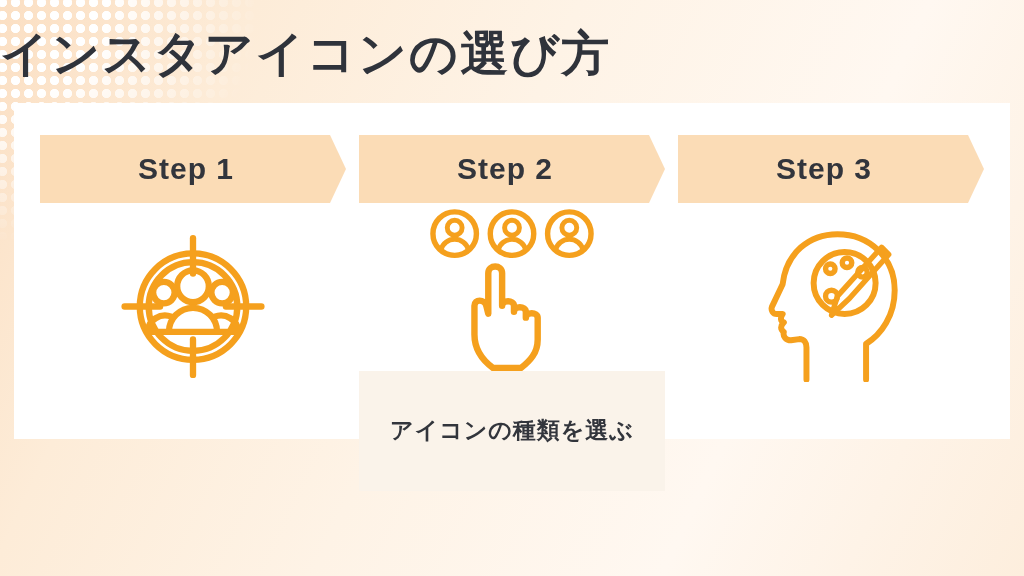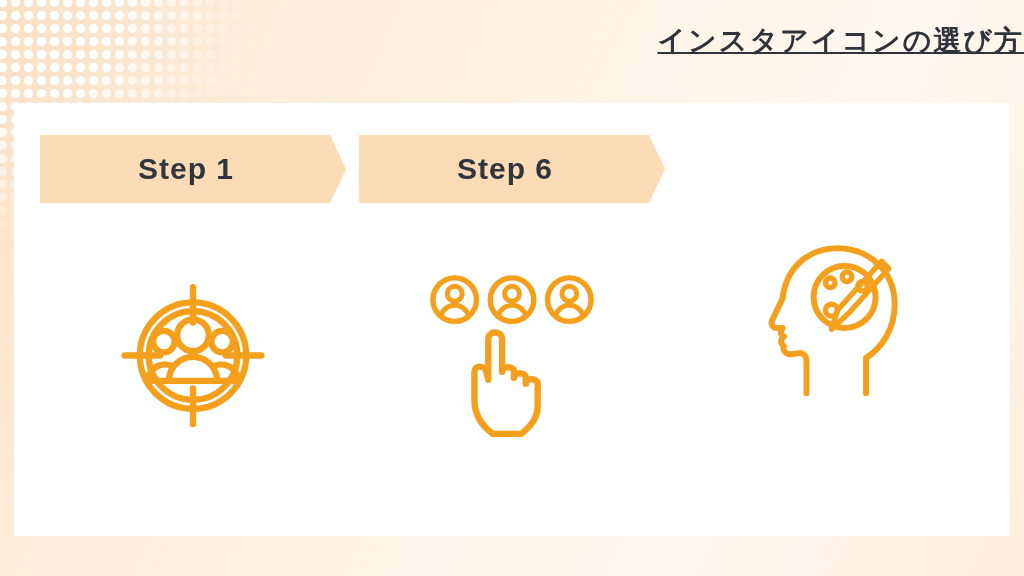--- a/index.html
+++ b/index.html
@@ -16,28 +16,27 @@
   .dots {
     position: absolute; left: -4px; top: -4px;
     width: 262px; height: 244px;
     background-image: radial-gradient(circle, #ffffff 4.3px, rgba(255,255,255,0) 5px);
     background-size: 13px 13px;
     -webkit-mask-image: radial-gradient(ellipse at 0% 0%, #000 30%, rgba(0,0,0,0.55) 50%, transparent 72%);
     mask-image: radial-gradient(ellipse at 0% 0%, #000 30%, rgba(0,0,0,0.55) 50%, transparent 72%);
   }
   .title {
     position: absolute; top: 22px; left: 0; width: 100%;
-    margin: 0; text-align: right;
-    font-size: 28px; font-weight: 700; color: #2f333b;
+    margin: 0; text-align: left;
+    font-size: 48px; font-weight: 700; color: #2f333b;
     letter-spacing: 2px;
-    text-decoration: underline;
   }
   .card {
     position: absolute; left: 14px; top: 103px;
-    width: 996px; height: 433px;
+    width: 996px; height: 336px;
     background: #ffffff;
     box-sizing: border-box;
     padding: 32px 26px 34px 26px;
     display: flex; gap: 13px;
   }
   .col { flex: 1 1 0; display: flex; flex-direction: column; min-width: 0; }
   .banner {
     height: 68px; flex: 0 0 68px;
     background: #fbdcb6;
     clip-path: polygon(0 0, calc(100% - 16px) 0, 100% 50%, calc(100% - 16px) 100%, 0 100%);
@@ -93,43 +92,49 @@
           <path class="stroke" d="M41,82 A19,19 0 0 1 79,82" stroke-width="5"></path>
           <path class="stroke" d="M24,82 A14,14 0 0 1 43,70" stroke-width="5"></path>
           <path class="stroke" d="M77,70 A14,14 0 0 1 96,82" stroke-width="5"></path>
           <line class="stroke" x1="24" y1="82" x2="96" y2="82" stroke-width="5"></line>
         </svg>
       </div>
     </div>
 
     <div class="col">
       <div class="banner">
-        <span>Step 6</span>
+        <span>Step 2</span>
       </div>
       <div class="icon-wrap">
         <svg width="168" height="168" viewBox="0 0 170 170">
 
           <circle class="stroke" cx="27" cy="31" r="22" stroke-width="5.5"></circle>
           <circle class="stroke" cx="27" cy="25" r="7.5" stroke-width="5"></circle>
           <path class="stroke" d="M13,47.5 A14.5,14.5 0 0 1 41,47.5" stroke-width="5"></path>
 
           <circle class="stroke" cx="85" cy="31" r="22" stroke-width="5.5"></circle>
           <circle class="stroke" cx="85" cy="25" r="7.5" stroke-width="5"></circle>
           <path class="stroke" d="M71,47.5 A14.5,14.5 0 0 1 99,47.5" stroke-width="5"></path>
 
           <circle class="stroke" cx="143" cy="31" r="22" stroke-width="5.5"></circle>
           <circle class="stroke" cx="143" cy="25" r="7.5" stroke-width="5"></circle>
           <path class="stroke" d="M129,47.5 A14.5,14.5 0 0 1 157,47.5" stroke-width="5"></path>
 
           <path class="stroke" stroke-width="6.5" d="M66,167 C55,159 47,147 47,133 L47,104 C47,97 57,97 59,104 L61,112 L61,71 C61,62 75,62 75,71 L75,104 C75,98 87,98 87,104 L87,110 C87,104 99,104 99,110 L99,116 C99,110 111,110 111,116 L111,138 C111,152 103,160 94,167 Z"></path>
         </svg>
       </div>
+      <div class="desc">
+        <span>アイコンの種類を選ぶ</span>
+      </div>
     </div>
 
     <div class="col">
+      <div class="banner">
+        <span>Step 3</span>
+      </div>
       <div class="icon-wrap">
         <svg width="155" height="155" viewBox="0 0 130 130">
 
           <path class="stroke" stroke-width="5" d="M44,128 L44,101 C44,97 42,94 38,94 L31,95 C27,95 24,92 25,88 C22,86 22,83 25,80 C22,79 22,76 24,73 L19,73 C16,73 14,70 15,67 L24,48 C27,22 46,6 70,6 C97,6 118,26 118,53 C118,74 107,90 94,98 L94,128"></path>
 
           <circle class="stroke" cx="76" cy="47" r="26" stroke-width="5"></circle>
           <circle class="stroke" cx="64" cy="35" r="4" stroke-width="4.5"></circle>
           <circle class="stroke" cx="78" cy="30" r="4" stroke-width="4.5"></circle>
           <circle class="stroke" cx="91" cy="38" r="4" stroke-width="4.5"></circle>
           <circle class="stroke" cx="65" cy="58" r="5" stroke-width="4.5"></circle>

